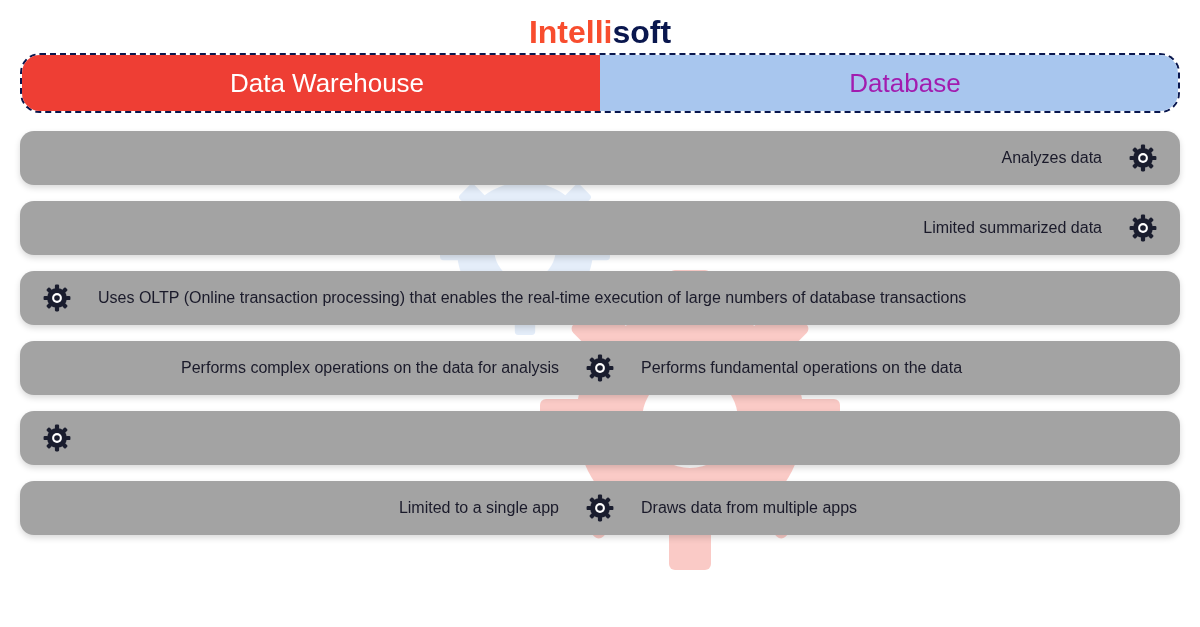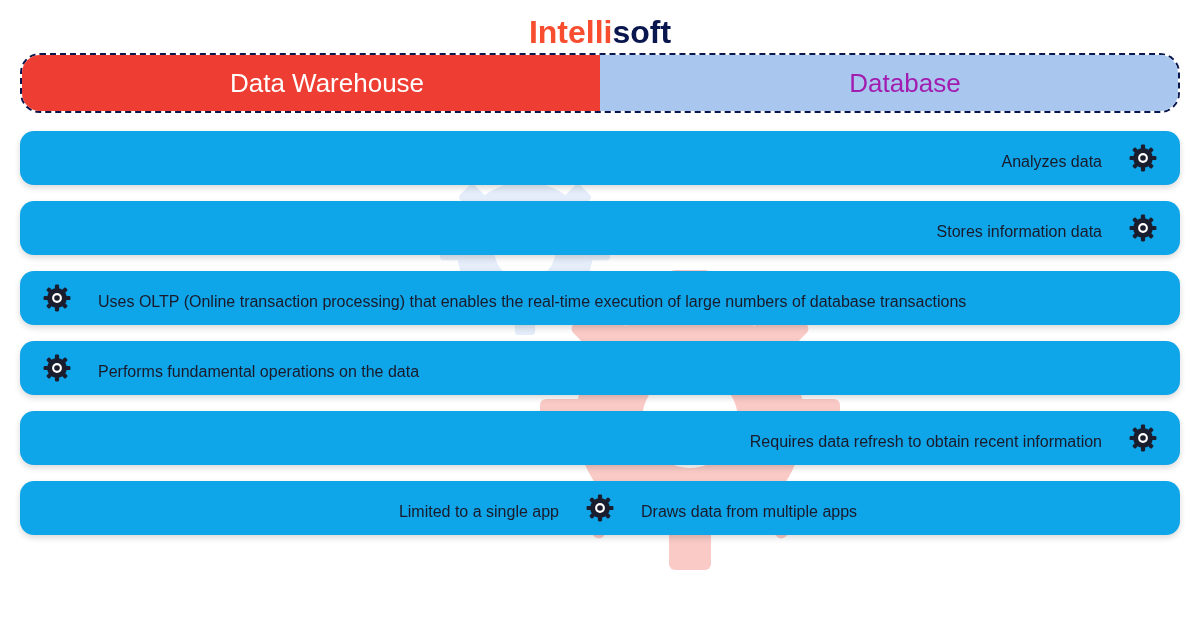--- a/index.html
+++ b/index.html
@@ -43,22 +43,22 @@
     font-size: 26px;
     font-weight: 400;
     color: #fff;
     padding-left: 32px;
   }
   .header-left { background: #ee3e34; }
   .header-right { background: #a8c6ee; color: #a21caf; }
   .rows { display: flex; flex-direction: column; gap: 16px; }
   .row {
     display: flex;
-    align-items: flex-end;
-    background: #0ea5e9;
+    align-items: center;
+    background: #a3a3a3;
     border-radius: 14px;
     box-shadow: 0 3px 6px rgba(0,0,0,0.15);
     padding: 12px 22px;
     min-height: 48px;
     position: relative;
   }
   .row .left {
     flex: 1;
     text-align: right;
     padding-right: 26px;
@@ -147,21 +147,21 @@
               <rect x="0.5" y="10.2" width="4" height="3.6" rx="1" transform="rotate(45 12 12)"></rect>
               <rect x="19.5" y="10.2" width="4" height="3.6" rx="1" transform="rotate(45 12 12)"></rect>
               <circle cx="12" cy="12" r="4.2" fill="#fff"></circle>
               <circle cx="12" cy="12" r="2.4" fill="#1a1d2e"></circle>
             </g>
           </svg>
       </div>
     </div>
 
     <div class="row">
-      <div class="left">Stores information data</div>
+      <div class="left">Limited summarized data</div>
       <div class="gear">
         <svg width="28" height="28" viewBox="0 0 24 24">
             <g fill="#1a1d2e">
               <circle cx="12" cy="12" r="8.5"></circle>
               <rect x="10.2" y="0.5" width="3.6" height="4" rx="1"></rect>
               <rect x="10.2" y="19.5" width="3.6" height="4" rx="1"></rect>
               <rect x="0.5" y="10.2" width="4" height="3.6" rx="1"></rect>
               <rect x="19.5" y="10.2" width="4" height="3.6" rx="1"></rect>
               <rect x="10.2" y="0.5" width="3.6" height="4" rx="1" transform="rotate(45 12 12)"></rect>
               <rect x="10.2" y="19.5" width="3.6" height="4" rx="1" transform="rotate(45 12 12)"></rect>
@@ -189,20 +189,21 @@
               <rect x="19.5" y="10.2" width="4" height="3.6" rx="1" transform="rotate(45 12 12)"></rect>
               <circle cx="12" cy="12" r="4.2" fill="#fff"></circle>
               <circle cx="12" cy="12" r="2.4" fill="#1a1d2e"></circle>
             </g>
           </svg>
       </div>
       <div class="right">Uses OLTP (Online transaction processing) that enables the real-time execution of large numbers of database transactions</div>
     </div>
 
     <div class="row">
+      <div class="left">Performs complex operations on the data for analysis</div>
       <div class="gear">
         <svg width="28" height="28" viewBox="0 0 24 24">
             <g fill="#1a1d2e">
               <circle cx="12" cy="12" r="8.5"></circle>
               <rect x="10.2" y="0.5" width="3.6" height="4" rx="1"></rect>
               <rect x="10.2" y="19.5" width="3.6" height="4" rx="1"></rect>
               <rect x="0.5" y="10.2" width="4" height="3.6" rx="1"></rect>
               <rect x="19.5" y="10.2" width="4" height="3.6" rx="1"></rect>
               <rect x="10.2" y="0.5" width="3.6" height="4" rx="1" transform="rotate(45 12 12)"></rect>
               <rect x="10.2" y="19.5" width="3.6" height="4" rx="1" transform="rotate(45 12 12)"></rect>
@@ -210,21 +211,20 @@
               <rect x="19.5" y="10.2" width="4" height="3.6" rx="1" transform="rotate(45 12 12)"></rect>
               <circle cx="12" cy="12" r="4.2" fill="#fff"></circle>
               <circle cx="12" cy="12" r="2.4" fill="#1a1d2e"></circle>
             </g>
           </svg>
       </div>
       <div class="right">Performs fundamental operations on the data</div>
     </div>
 
     <div class="row">
-      <div class="left">Requires data refresh to obtain recent information</div>
       <div class="gear">
         <svg width="28" height="28" viewBox="0 0 24 24">
             <g fill="#1a1d2e">
               <circle cx="12" cy="12" r="8.5"></circle>
               <rect x="10.2" y="0.5" width="3.6" height="4" rx="1"></rect>
               <rect x="10.2" y="19.5" width="3.6" height="4" rx="1"></rect>
               <rect x="0.5" y="10.2" width="4" height="3.6" rx="1"></rect>
               <rect x="19.5" y="10.2" width="4" height="3.6" rx="1"></rect>
               <rect x="10.2" y="0.5" width="3.6" height="4" rx="1" transform="rotate(45 12 12)"></rect>
               <rect x="10.2" y="19.5" width="3.6" height="4" rx="1" transform="rotate(45 12 12)"></rect>

